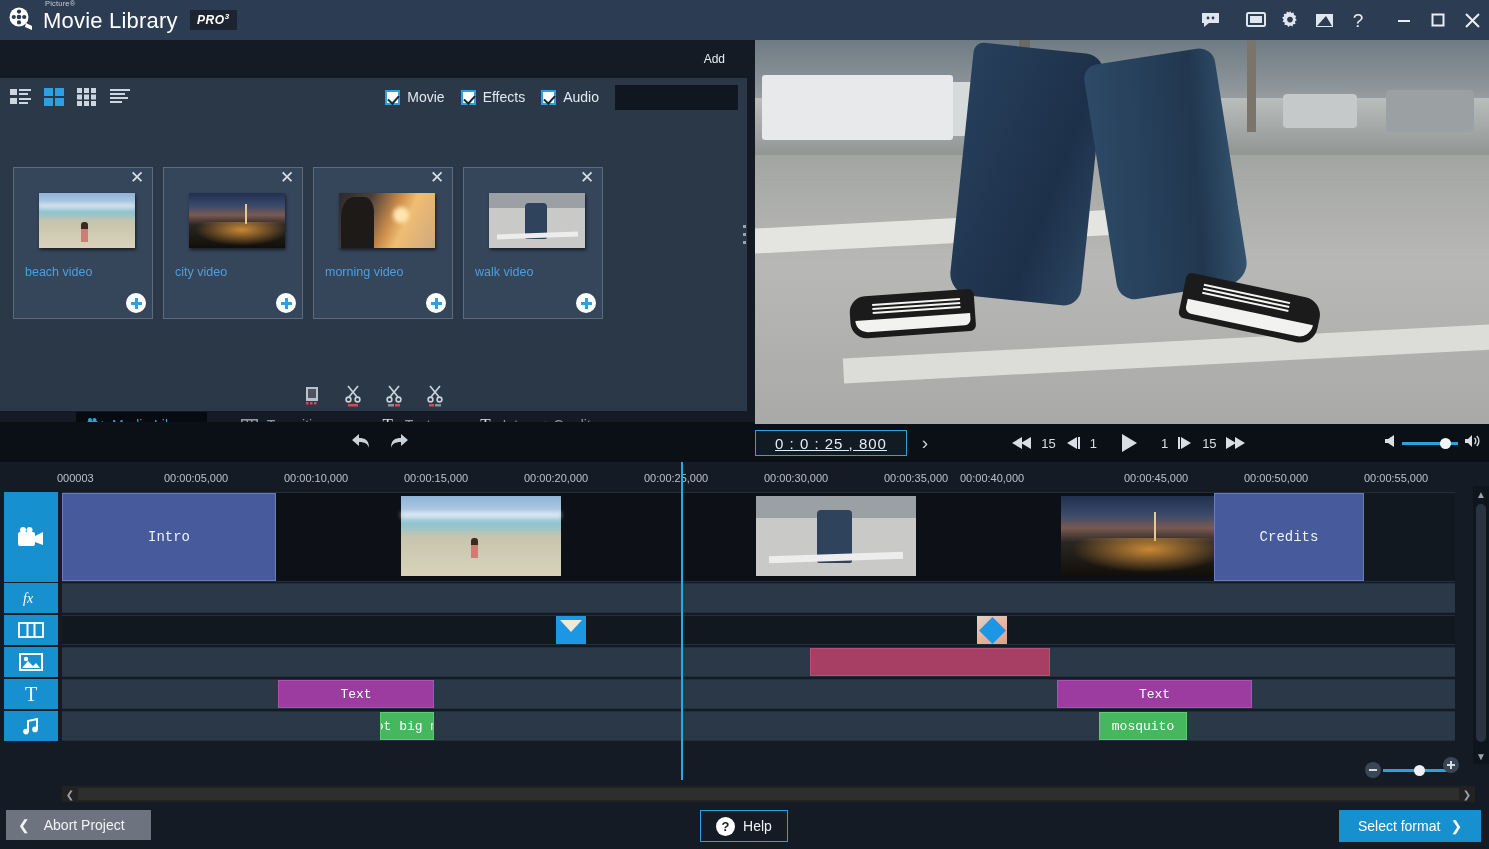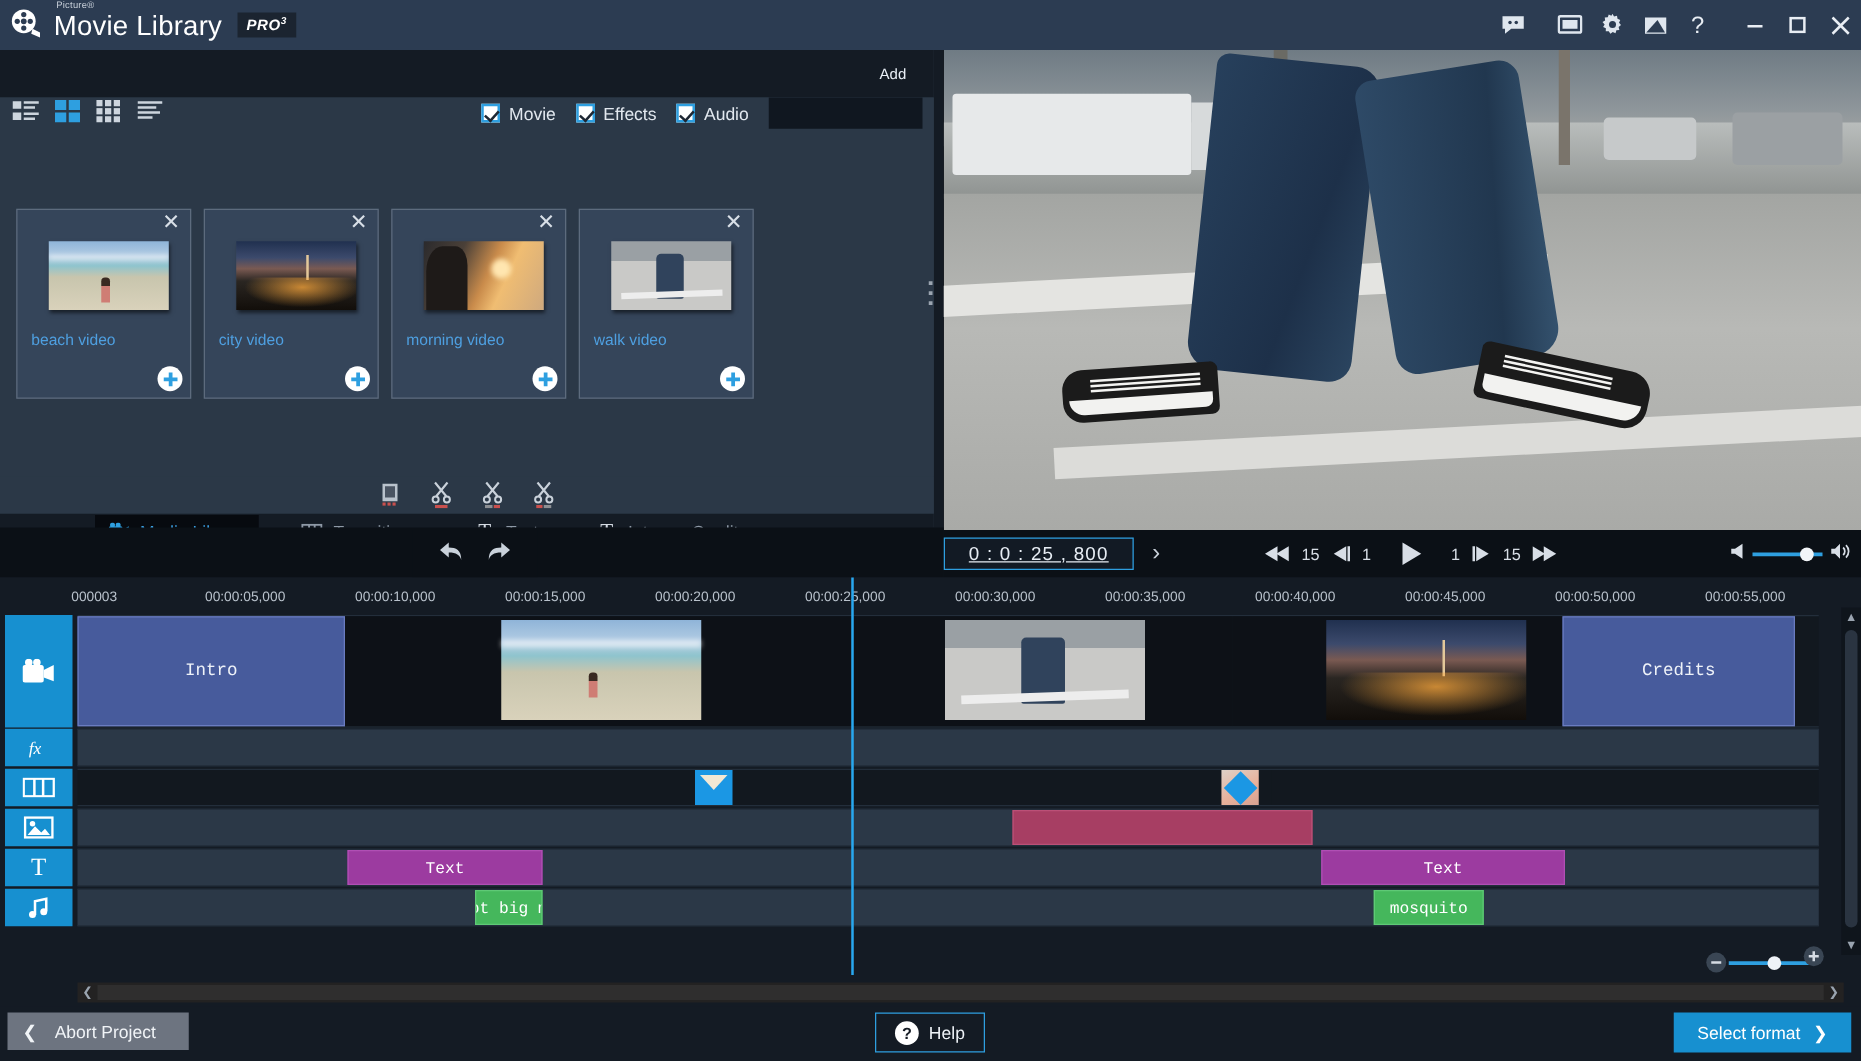--- a/index.html
+++ b/index.html
@@ -45,21 +45,21 @@
   
   .leftpanel { position: absolute; left: 0; top: 40px; width: 747px; height: 382px; background: #2b3847; }
   .addbar {
     position: absolute; left: 0; top: 0; width: 747px; height: 38px;
     background: #141b24; display: flex; align-items: center; justify-content: flex-end;
   }
   .addbar .addlbl { font-size: 12px; color: #e8eef5; font-weight: 300; padding-right: 22px; }
 
   .filterbar {
     position: absolute; left: 0; top: 38px; width: 747px; height: 38px;
-    background: #2b3847; display: flex; align-items: flex-start;
+    background: #2b3847; display: flex; align-items: center;
   }
   .viewicons { display: flex; align-items: center; gap: 9px; padding-left: 9px; }
   .vi { width: 24px; height: 22px; display: flex; align-items: center; justify-content: center; }
   .vi svg { display: block; }
   .filters { margin-left: auto; display: flex; align-items: center; gap: 16px; padding-right: 9px; }
   .cb { display: flex; align-items: center; gap: 7px; }
   .cbbox {
     width: 15px; height: 15px; border: 2px solid #2e9fe0; background: #ffffff;
     position: relative;
   }
@@ -656,21 +656,21 @@
 
     <div class="ruler">
       <span class="tk" style="left:57px">000003</span>
       <span class="tk" style="left:164px">00:00:05,000</span>
       <span class="tk" style="left:284px">00:00:10,000</span>
       <span class="tk" style="left:404px">00:00:15,000</span>
       <span class="tk" style="left:524px">00:00:20,000</span>
       <span class="tk" style="left:644px">00:00:25,000</span>
       <span class="tk" style="left:764px">00:00:30,000</span>
       <span class="tk" style="left:884px">00:00:35,000</span>
-      <span class="tk" style="left:1004px">00:00:40,000</span>
+      <span class="tk" style="left:960px">00:00:40,000</span>
       <span class="tk" style="left:1124px">00:00:45,000</span>
       <span class="tk" style="left:1244px">00:00:50,000</span>
       <span class="tk" style="left:1364px">00:00:55,000</span>
     </div>
 
     <div class="tracks">
 
       <div class="trk" style="top:0; height:92px">
         <div class="trkhead" style="top:0; height:90px">
           <svg width="26" height="20" viewBox="0 0 26 20">
@@ -686,21 +686,21 @@
           </div>
           <div class="clip vid" style="left:214px; width:410px">
             <div class="vthumb th-beach"></div>
           </div>
           <div class="clip vid" style="left:624px; width:300px">
             <div class="vthumb th-walk"></div>
           </div>
           <div class="clip vid" style="left:924px; width:310px">
             <div class="vthumb th-city"></div>
           </div>
-          <div class="clip gen" style="left:1188px; width:186px">
+          <div class="clip gen" style="left:1152px; width:150px">
             <span>Credits</span>
           </div>
         </div>
       </div>
 
       <div class="trk" style="top:91px; height:32px">
         <div class="trkhead" style="top:0; height:30px">
           <svg width="20" height="16" viewBox="0 0 20 16">
               <text x="2" y="13" font-family="Liberation Serif, serif" font-style="italic" font-size="14" fill="#fff">fx</text>
             </svg>

